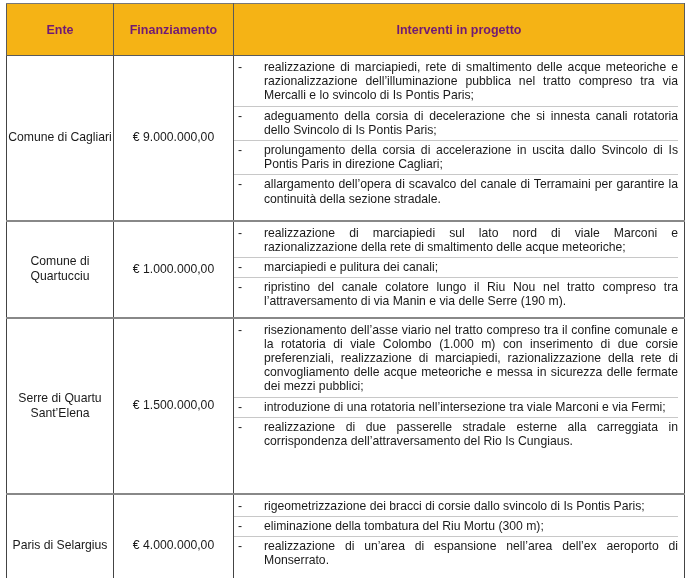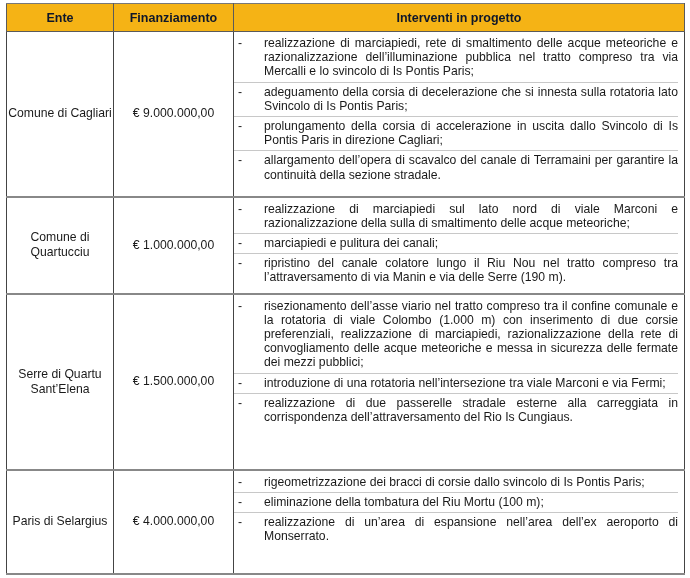--- a/index.html
+++ b/index.html
@@ -6,29 +6,29 @@
   body { width: 690px; height: 578px; overflow: hidden; font-family: "Liberation Sans", sans-serif; color: #1a1a1a; }
   table.grid {
     position: absolute; left: 6px; top: 3px;
     border-collapse: collapse;
     width: 678px;
     table-layout: fixed;
     font-size: 12.2px;
   }
   table.grid th {
     background: #f5b315;
-    color: #0f172a;
+    color: #701a75;
     font-weight: bold;
     height: 27px;
     font-size: 12.5px;
     border: 1px solid #5a5a5a;
     border-top: 1px solid #777;
     text-align: center;
     vertical-align: middle;
-    padding: 0;
+    padding: 12px;
   }
   table.grid td {
     border-left: 1px solid #444;
     border-right: 1px solid #444;
     border-bottom: 2px solid #888;
     vertical-align: middle;
     padding: 0;
   }
   td.ente, td.fin { text-align: center; line-height: 15px; }
   td.ente { padding: 0 4px; }
@@ -66,32 +66,32 @@
       <th style="background: rgb(245, 179, 21);">Interventi in progetto</th>
     </tr>
   </thead>
   <tbody id="tbody">
       <tr style="height: 165px;">
         <td class="ente">Comune di Cagliari</td>
         <td class="fin">€ 9.000.000,00</td>
         <td class="interv">
           <ul class="items">
             <li><span class="dash">-</span><span>realizzazione di marciapiedi, rete di smaltimento delle acque meteoriche e razionalizzazione dell’illuminazione pubblica nel tratto compreso tra via Mercalli e lo svincolo di Is Pontis Paris;</span></li>
-            <li><span class="dash">-</span><span>adeguamento della corsia di decelerazione che si innesta sulla rotatoria lato Svincolo di Is Pontis Paris;</span></li>
+            <li><span class="dash">-</span><span>adeguamento della corsia di decelerazione che si innesta canali rotatoria dello Svincolo di Is Pontis Paris;</span></li>
             <li><span class="dash">-</span><span>prolungamento della corsia di accelerazione in uscita dallo Svincolo di Is Pontis Paris in direzione Cagliari;</span></li>
             <li><span class="dash">-</span><span>allargamento dell’opera di scavalco del canale di Terramaini per garantire la continuità della sezione stradale.</span></li>
           </ul>
         </td>
       </tr>
       <tr style="height: 97px;">
         <td class="ente">Comune di Quartucciu</td>
         <td class="fin">€ 1.000.000,00</td>
         <td class="interv">
           <ul class="items">
-            <li><span class="dash">-</span><span>realizzazione di marciapiedi sul lato nord di viale Marconi e razionalizzazione della sulla di smaltimento delle acque meteoriche;</span></li>
+            <li><span class="dash">-</span><span>realizzazione di marciapiedi sul lato nord di viale Marconi e razionalizzazione della rete di smaltimento delle acque meteoriche;</span></li>
             <li><span class="dash">-</span><span>marciapiedi e pulitura dei canali;</span></li>
             <li><span class="dash">-</span><span>ripristino del canale colatore lungo il Riu Nou nel tratto compreso tra l’attraversamento di via Manin e via delle Serre (190 m).</span></li>
           </ul>
         </td>
       </tr>
       <tr style="height: 176px;">
         <td class="ente">Serre di Quartu Sant’Elena</td>
         <td class="fin">€ 1.500.000,00</td>
         <td class="interv">
           <ul class="items">
@@ -100,19 +100,19 @@
             <li><span class="dash">-</span><span>realizzazione di due passerelle stradale esterne alla carreggiata in corrispondenza dell’attraversamento del Rio Is Cungiaus.</span></li>
           </ul>
         </td>
       </tr>
       <tr style="height: 104px;">
         <td class="ente">Paris di Selargius</td>
         <td class="fin">€ 4.000.000,00</td>
         <td class="interv">
           <ul class="items">
             <li><span class="dash">-</span><span>rigeometrizzazione dei bracci di corsie dallo svincolo di Is Pontis Paris;</span></li>
-            <li><span class="dash">-</span><span>eliminazione della tombatura del Riu Mortu (100 m);</span></li>
+            <li><span class="dash">-</span><span>eliminazione della tombatura del Riu Mortu (300 m);</span></li>
             <li><span class="dash">-</span><span>realizzazione di un’area di espansione nell’area dell’ex aeroporto di Monserrato.</span></li>
           </ul>
         </td>
       </tr>
     </tbody>
 </table>
 
 </body></html>

